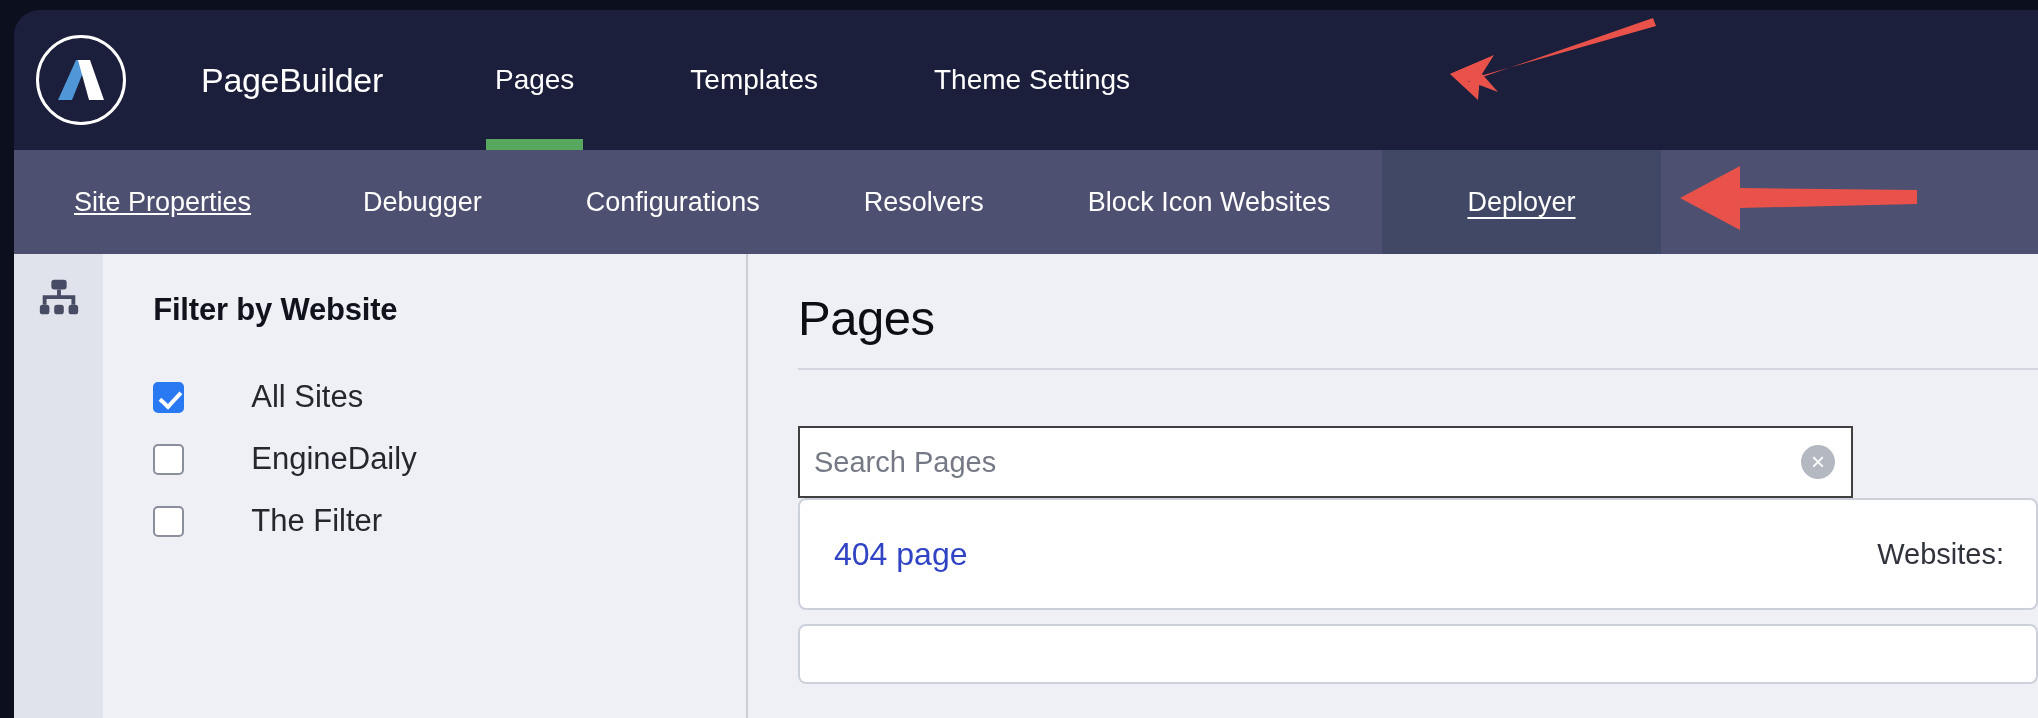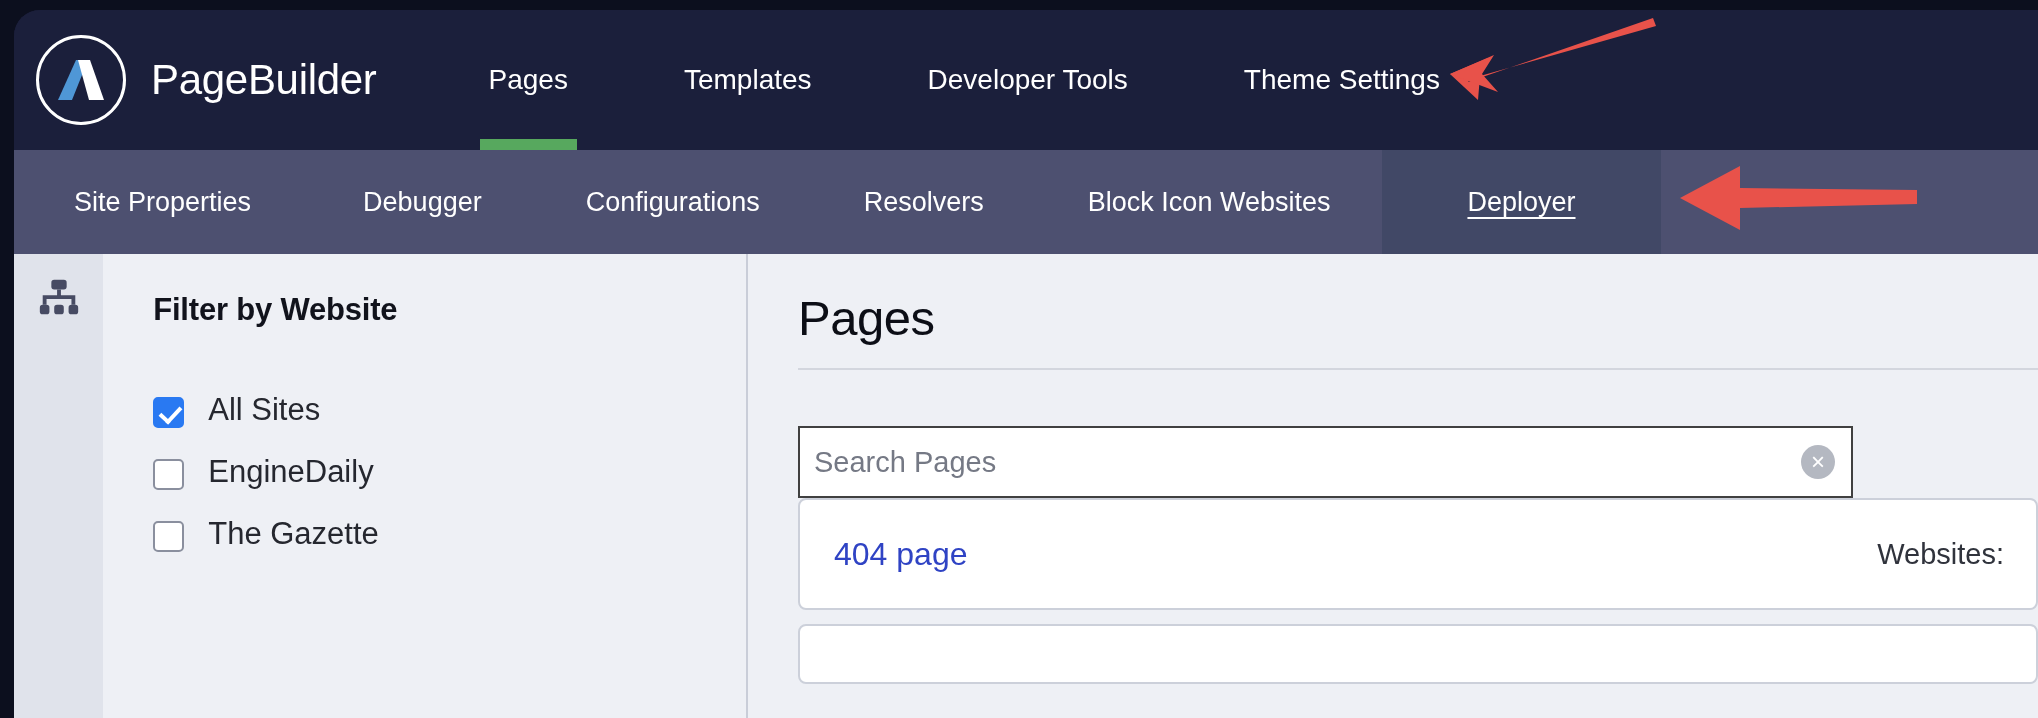--- a/index.html
+++ b/index.html
@@ -36,23 +36,23 @@
     width: 92px; height: 92px;
     display: flex; align-items: center; justify-content: center;
   }
   .logo-circle {
     width: 90px; height: 90px;
     border: 3px solid #ffffff;
     border-radius: 50%;
     display: flex; align-items: center; justify-content: center;
   }
   .brand {
-    margin-left: 24px;
+    margin-left: 74px;
     color: #ffffff;
-    font-size: 42px;
+    font-size: 34px;
     font-weight: 400;
     letter-spacing: -0.3px;
     white-space: nowrap;
   }
   .topnav {
     display: flex; align-items: center;
     margin-left: 112px;
     height: 140px;
   }
   .topnav-item {
@@ -84,21 +84,21 @@
     display: flex; align-items: stretch;
   }
   .subnav-item {
     display: flex; align-items: center; justify-content: center;
     color: #ffffff;
     font-size: 27px;
     white-space: nowrap;
     cursor: pointer;
     padding: 0 52px;
   }
-  .subnav-item:first-child { padding-left: 60px; padding-right: 60px; }
+  .subnav-item:first-child { padding-left: 60px; padding-right: 60px; text-decoration: underline; }
   .subnav-item.active {
     background: #414866;
     padding: 4px 85px;
   }
   .subnav-item.active span { text-decoration: underline; text-underline-offset: 6px; }
 
   
   .body-area {
     position: absolute; left: 0; top: 244px;
     width: 2024px; height: 528px;
@@ -120,23 +120,24 @@
     padding: 38px 0 0 50px;
   }
   .filter-title {
     font-size: 31px;
     font-weight: bold;
     color: #11131c;
     letter-spacing: -0.2px;
   }
   .check-list { margin-top: 38px; }
   .check-row {
-    display: flex; align-items: flex-end;
+    display: flex; align-items: center;
     height: 62px;
     cursor: pointer;
+    gap: 43px;
   }
   .cbox {
     width: 31px; height: 31px;
     border-radius: 5px;
     border: 2px solid #8a8f9e;
     background: #ffffff;
     flex: 0 0 auto;
     position: relative;
   }
   .cbox.checked {
@@ -260,23 +261,20 @@
         </div>
       </div>
       <div class="brand">PageBuilder</div>
 
       <div class="topnav">
         <div class="topnav-item active">
           <span>Pages</span>
         </div>
         <div class="topnav-item">
           <span>Templates</span>
-        </div>
-        <div class="topnav-item">
-          <span>Developer Tools</span>
         </div>
         <div class="topnav-item">
           <span>Theme Settings</span>
         </div>
       </div>
     </div>
 
     <div class="subnav">
       <div class="subnav-item">
         <span>Site Properties</span>
@@ -316,21 +314,21 @@
           <label class="check-row">
             <span class="cbox checked"></span>
             <span class="check-label">All Sites</span>
           </label>
           <label class="check-row">
             <span class="cbox"></span>
             <span class="check-label">EngineDaily</span>
           </label>
           <label class="check-row">
             <span class="cbox"></span>
-            <span class="check-label">The Gazette</span>
+            <span class="check-label">The Filter</span>
           </label>
         </div>
       </div>
 
       <div class="main-panel">
         <div class="page-title">Pages</div>
         <div class="hr"></div>
 
         <div class="search-wrap">
           <input class="search-input" type="text" placeholder="Search Pages" style="">

